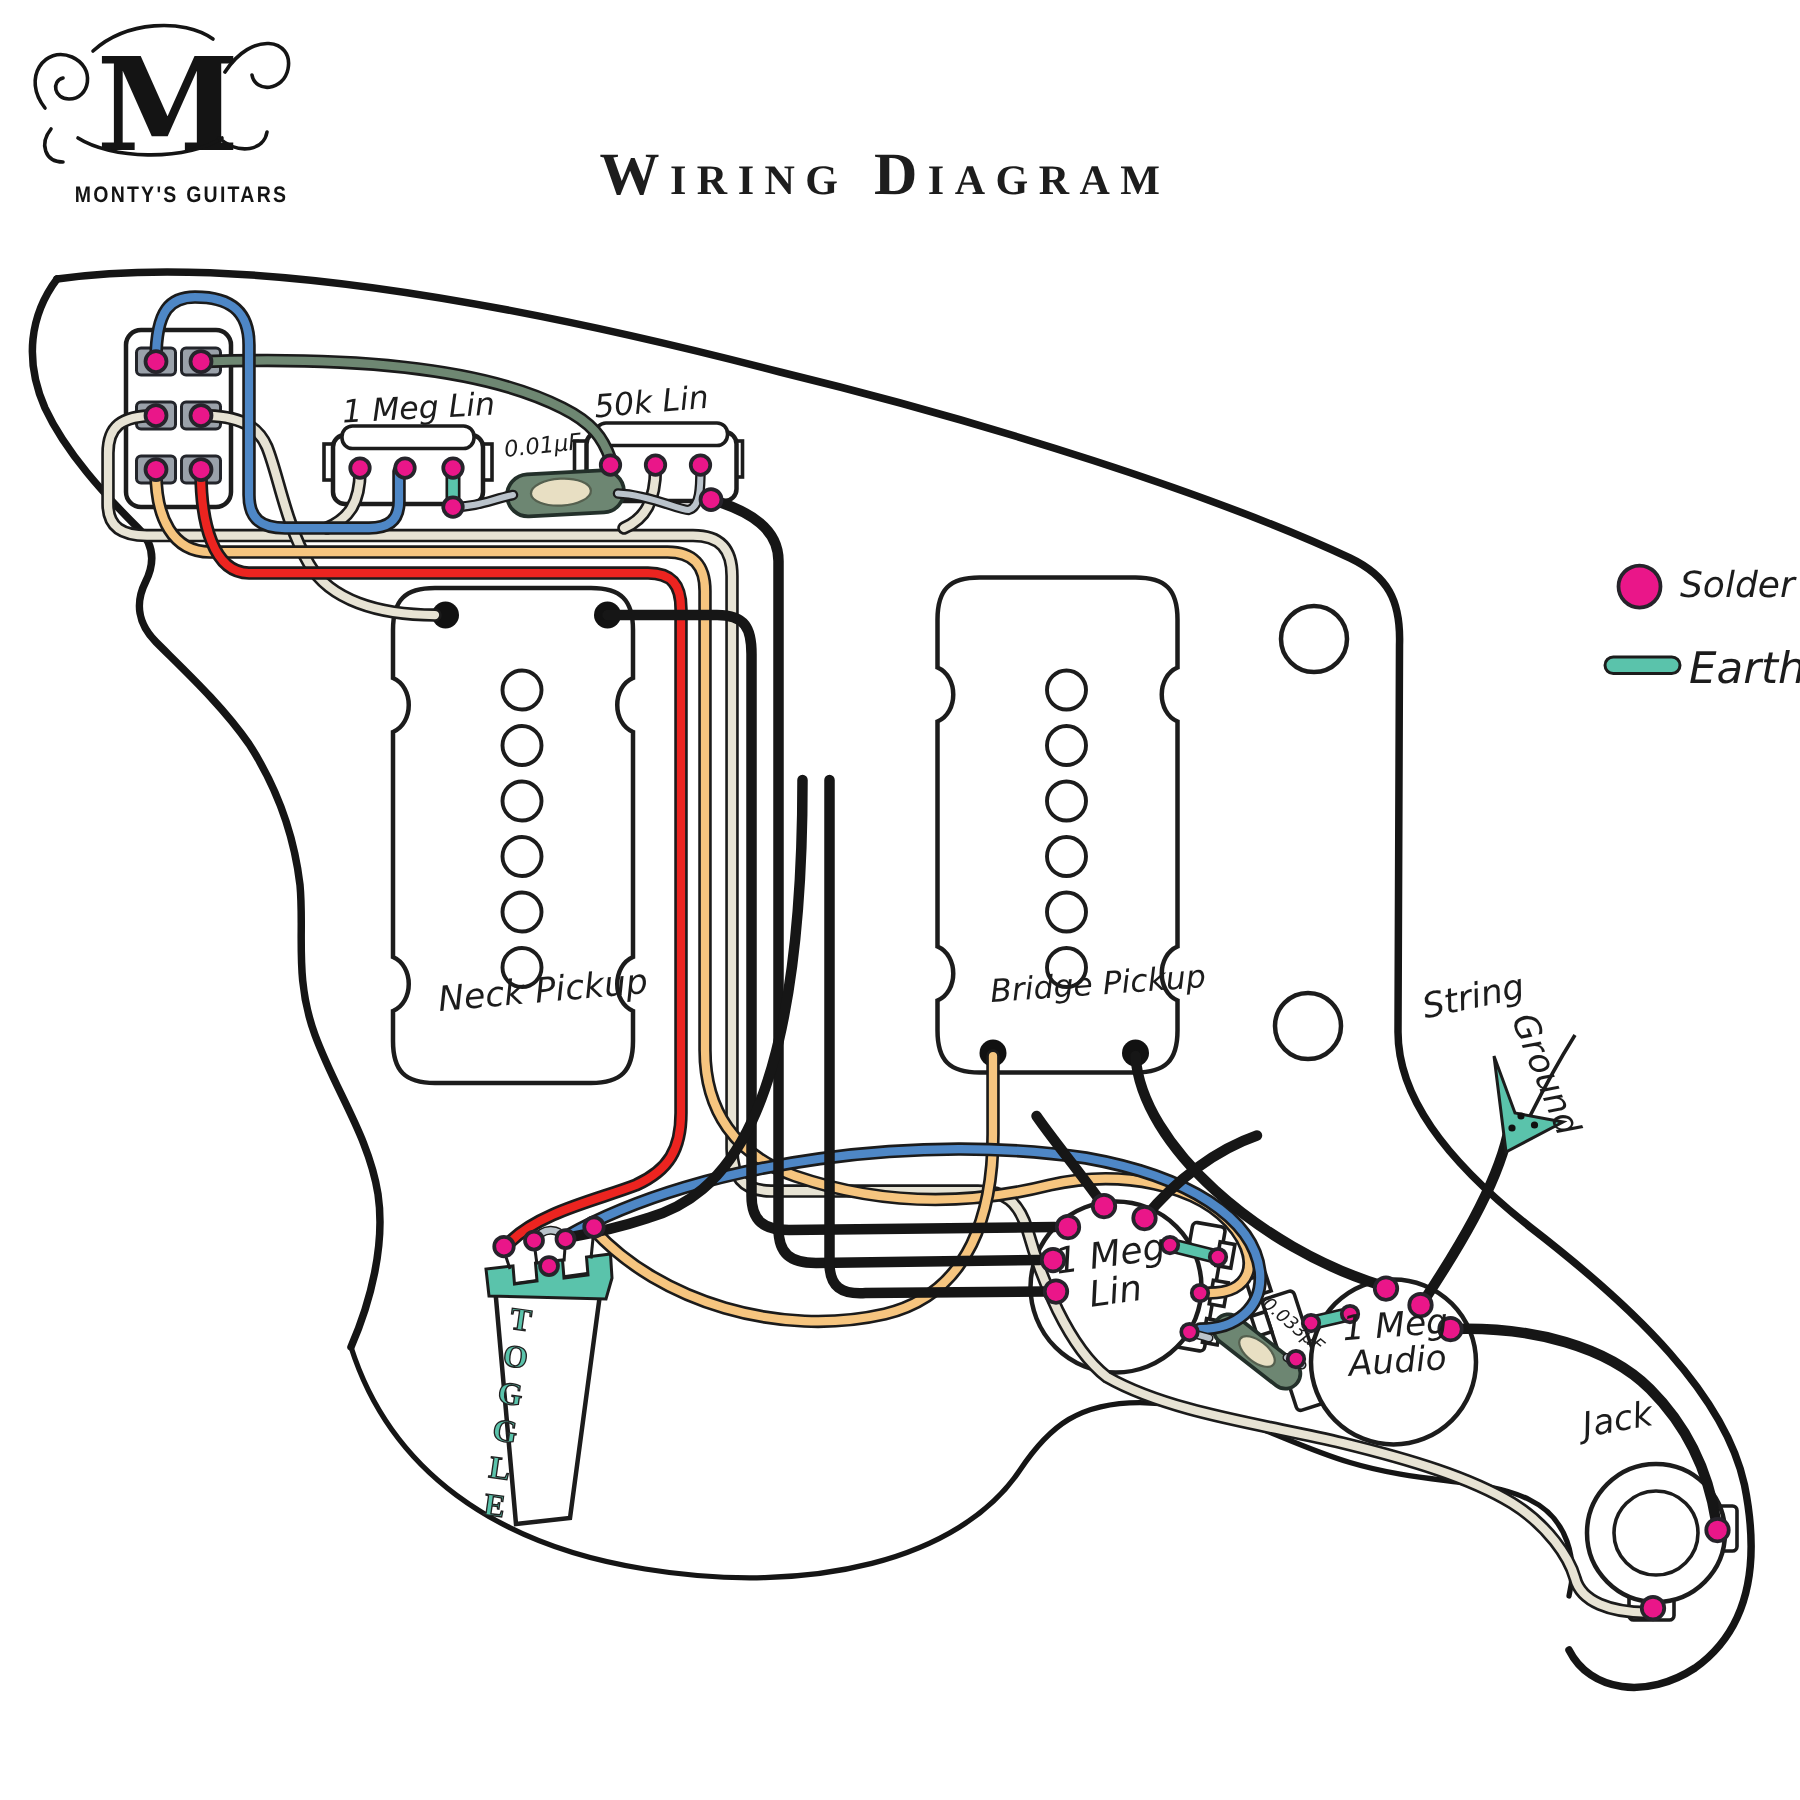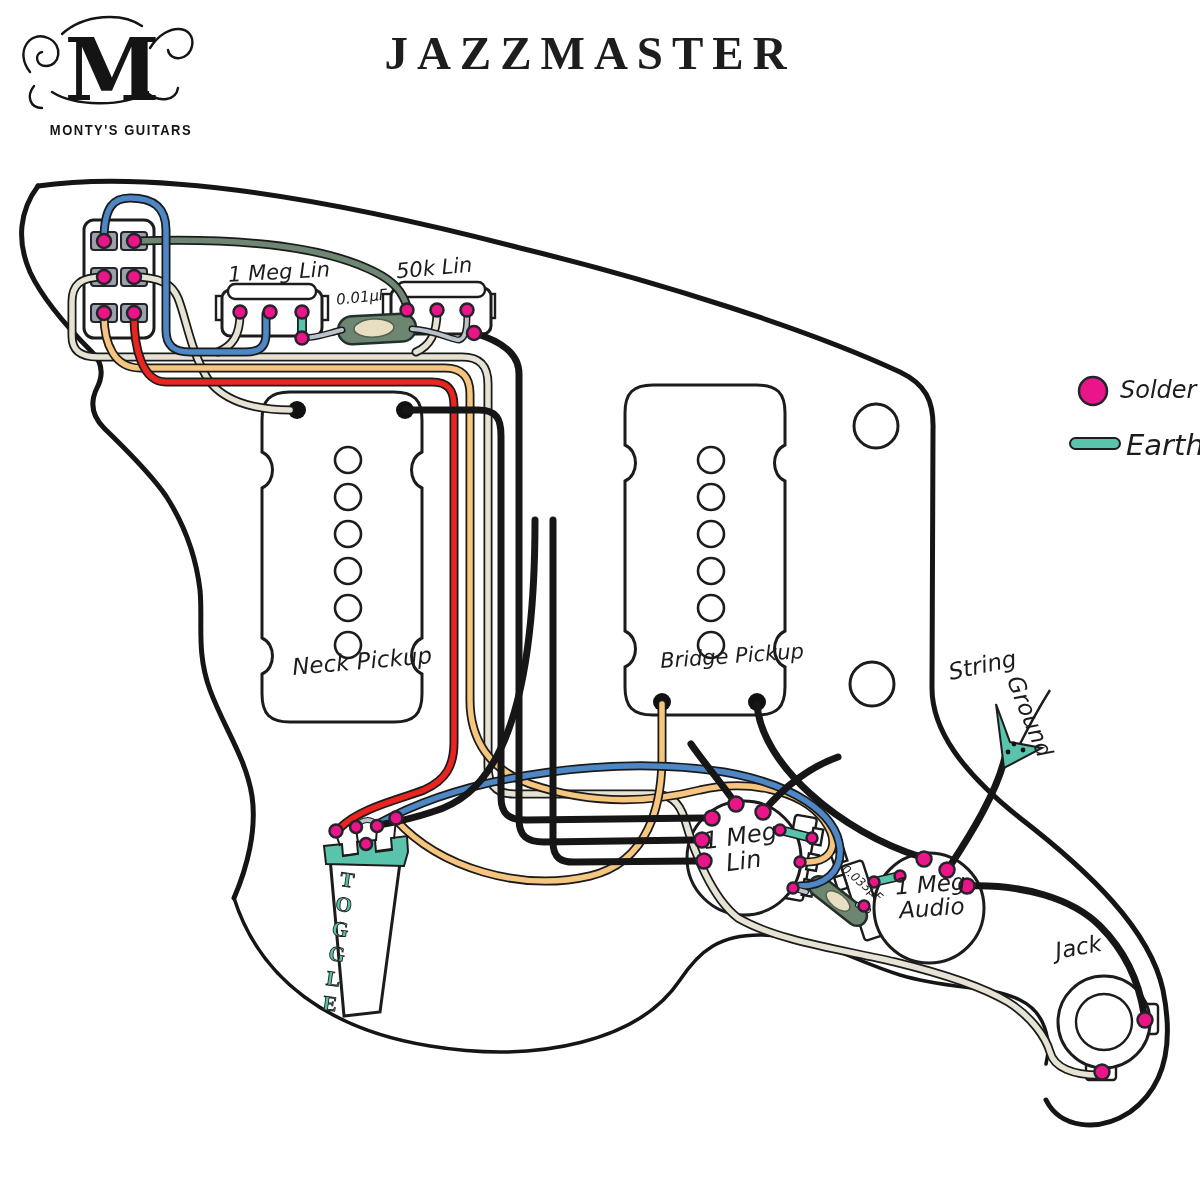--- a/index.html
+++ b/index.html
@@ -297,21 +297,21 @@
     <circle class="sd" cx="1145" cy="1020" r="7.5"></circle>
         <circle class="sd" cx="1102" cy="1072" r="7.5"></circle>
   </g>
 
   <g>
     <circle class="sd" cx="1093" cy="391" r="14"></circle>
     <rect x="1070" y="438" width="50" height="11" rx="5.5" fill="#5ac3ab" stroke="#1c1c1c" stroke-width="2"></rect>
   </g>
 </svg>
 
-<div class="title1">JAZZMASTER</div>
+<div class="title2">Wiring Diagram</div>
 <div class="brand">MONTY'S GUITARS</div>
 
 <div class="hand" style="left:228px;top:260px;font-size:21px;transform:rotate(-3deg);">1 Meg Lin</div>
 <div class="hand" style="left:396px;top:256px;font-size:21px;transform:rotate(-5deg);">50k Lin</div>
 <div class="hand" style="left:336px;top:288px;font-size:15px;transform:rotate(-6deg);">0.01µF</div>
 <div class="hand" style="left:292px;top:648px;font-size:23px;transform:rotate(-5deg);">Neck Pickup</div>
 <div class="hand" style="left:660px;top:644px;font-size:21px;transform:rotate(-4deg);">Bridge Pickup</div>
 <div class="toggle-label">TOGGLE</div>
 <div class="hand potlabel" style="left:702px;top:824px;width:80px;font-size:24px;transform:rotate(-8deg);">
   <div>1 Meg</div>

